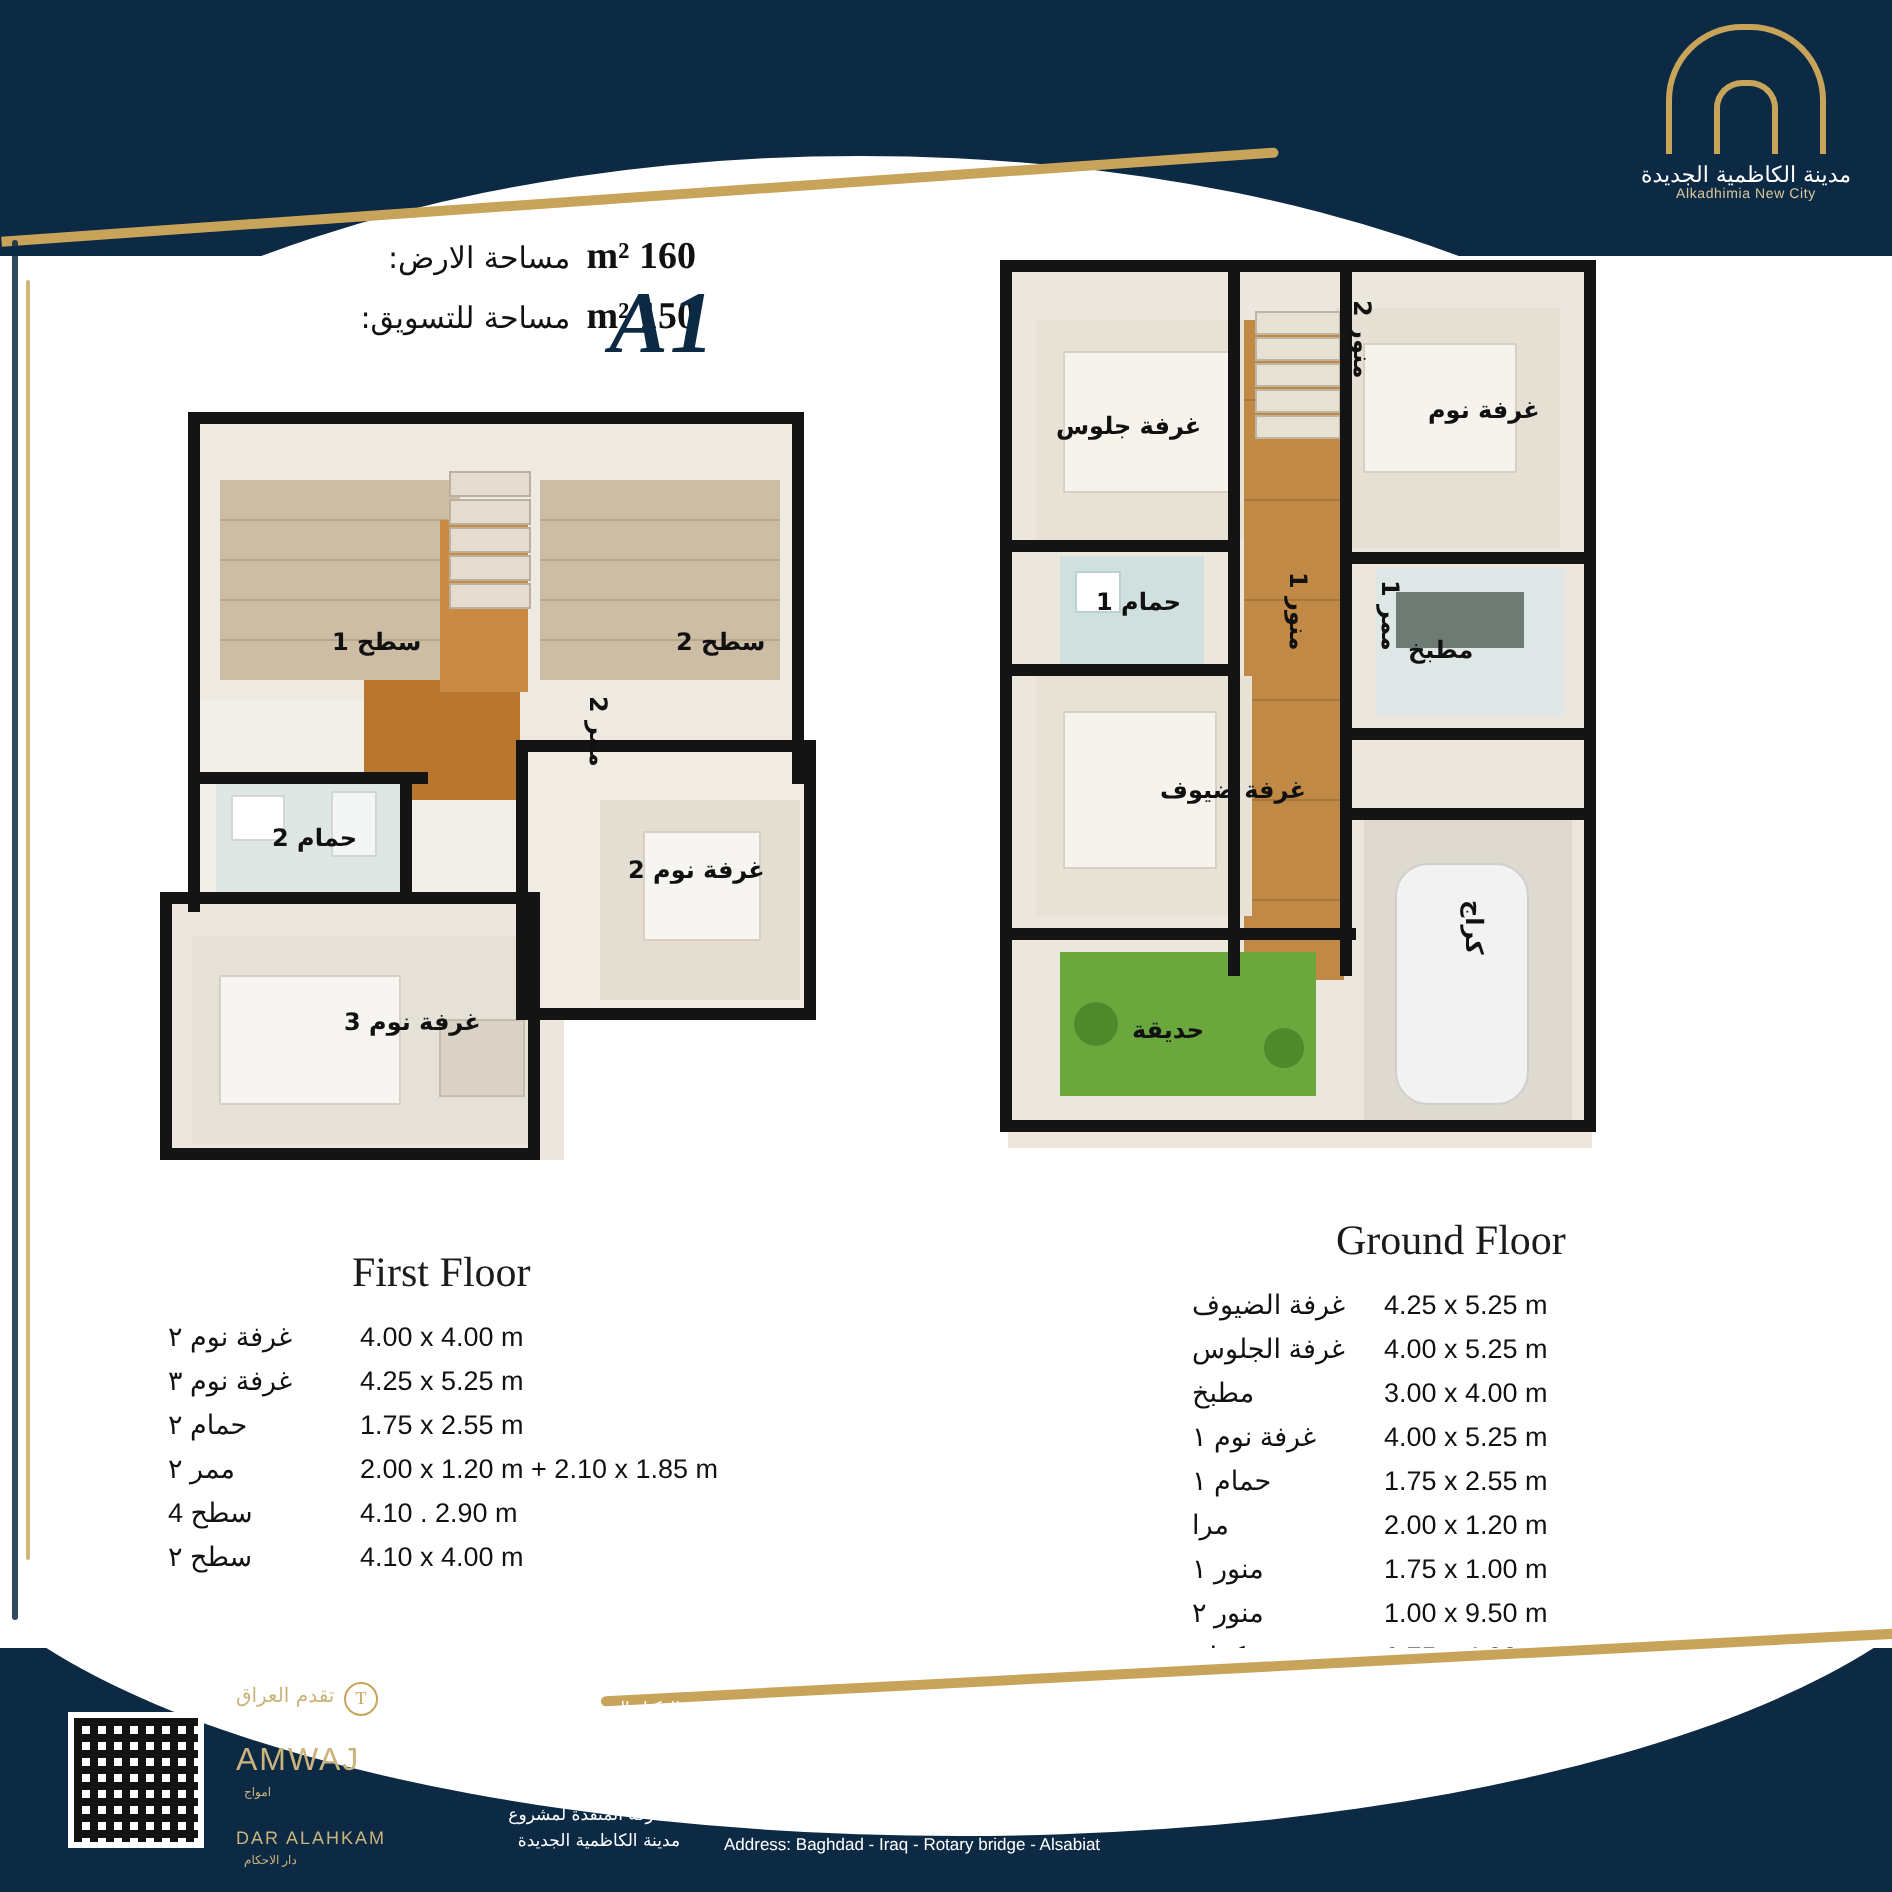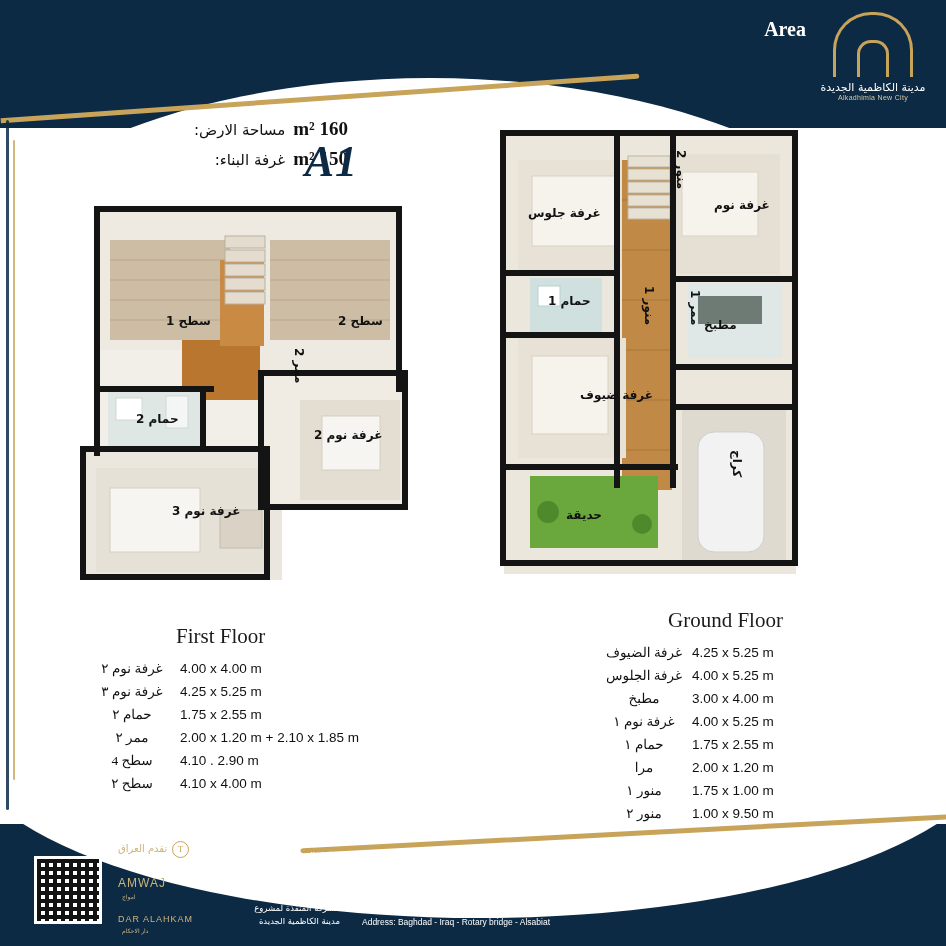--- a/index.html
+++ b/index.html
@@ -94,21 +94,21 @@
   
   .floor-caption{
     position:absolute;font-family:"Liberation Serif",serif;font-size:21px;color:#1b1b1b;
   }
   #first-floor-caption{left:176px;top:624px;}
   #ground-floor-caption{left:668px;top:608px;}
 
   
   .table{position:absolute;direction:rtl;font-size:13.5px;color:#111;}
   .table .row{display:flex;justify-content:space-between;align-items:baseline;margin-bottom:6px;}
-  .table .name{font-family:Liberation Serif, serif;text-align:center;min-width:96px;}
+  .table .name{font-family:Liberation Sans, sans-serif;text-align:left;min-width:96px;}
   .table .dim{font-family:Liberation Sans, sans-serif;direction:ltr;text-align:left;flex:1;}
   #first-table{left:84px;top:660px;width:304px;}
   #ground-table{left:596px;top:644px;width:272px;}
 
   
   .bottom-band{
     position:absolute;left:0;bottom:0;width:946px;height:122px;background:#0d2a45;overflow:hidden;
   }
   .bottom-band .curve{
     position:absolute;left:-40px;top:-86px;width:1040px;height:180px;background:#ffffff;
@@ -147,21 +147,20 @@
 <body>
 
 <div class="page">
 
   <div class="top-band">
     <div class="curve2"></div>
   </div>
   <div class="top-accent"></div>
 
   <div class="header-title">
-    <div class="en">Area</div>
   </div>
 
   <div class="logo">
     <div class="mark"></div>
     <div class="l-ar">مدينة الكاظمية الجديدة</div>
     <div class="l-en">Alkadhimia New City</div>
   </div>
 
   <div class="left-strip">
     <div class="l1"></div>
@@ -173,21 +172,21 @@
     <div class="a1-row">
       <span class="val">
         <span>m²</span>&nbsp;<span>160</span>
       </span>
       <span class="key">مساحة الارض:</span>
     </div>
     <div class="a1-row">
       <span class="val">
         <span>m²</span>&nbsp;<span>150</span>
       </span>
-      <span class="key">غرفة البناء:</span>
+      <span class="key">مساحة للتسويق:</span>
     </div>
   </div>
 
   <div class="plan" id="first-floor">
     <svg width="360" height="400" viewBox="0 0 360 400">
 
       <rect x="28" y="10" width="300" height="180" fill="#efeae1"></rect>
       <rect x="30" y="150" width="160" height="120" fill="#f2efe8"></rect>
       <rect x="12" y="250" width="200" height="130" fill="#ece7de"></rect>
       <rect x="190" y="175" width="148" height="130" fill="#f0ece4"></rect>
@@ -411,21 +410,21 @@
     <span class="line">الوكيل الحصري</span>
     <span class="line">للتسويق والمبيعات</span>
     <span class="line">الشركة المطورة لمشروع</span>
     <span class="line">مدينة الكاظمية الجديدة</span>
     <span class="line">الشركة المنفذة لمشروع</span>
     <span class="line">مدينة الكاظمية الجديدة</span>
   </div>
 
   <div class="badge-t">T</div>
   <div class="f-logo" style="bottom:92px;font-family:'DejaVu Sans',sans-serif;font-size:10px;">تقدم العراق</div>
-  <div class="f-logo" style="bottom:56px;font-family:'Liberation Sans',sans-serif;font-size:12px;letter-spacing:1px;">AMWAJ</div>
+  <div class="f-logo" style="bottom:56px;font-family:'Liberation Sans',sans-serif;font-size:16px;letter-spacing:1px;">AMWAJ</div>
   <div class="f-logo" style="bottom:46px;left:122px;font-size:6px;">امواج</div>
   <div class="f-logo" style="bottom:22px;font-family:'Liberation Sans',sans-serif;font-size:9px;letter-spacing:1px;">DAR ALAHKAM</div>
   <div class="f-logo" style="bottom:12px;left:122px;font-size:6px;">دار الاحكام</div>
 
   <div class="footer-contact">
     <div>web.: www.nkhcity.com</div>
     <div>Tel.: 4200</div>
     <div>Address: Baghdad - Iraq - Rotary bridge - Alsabiat</div>
   </div>
 

